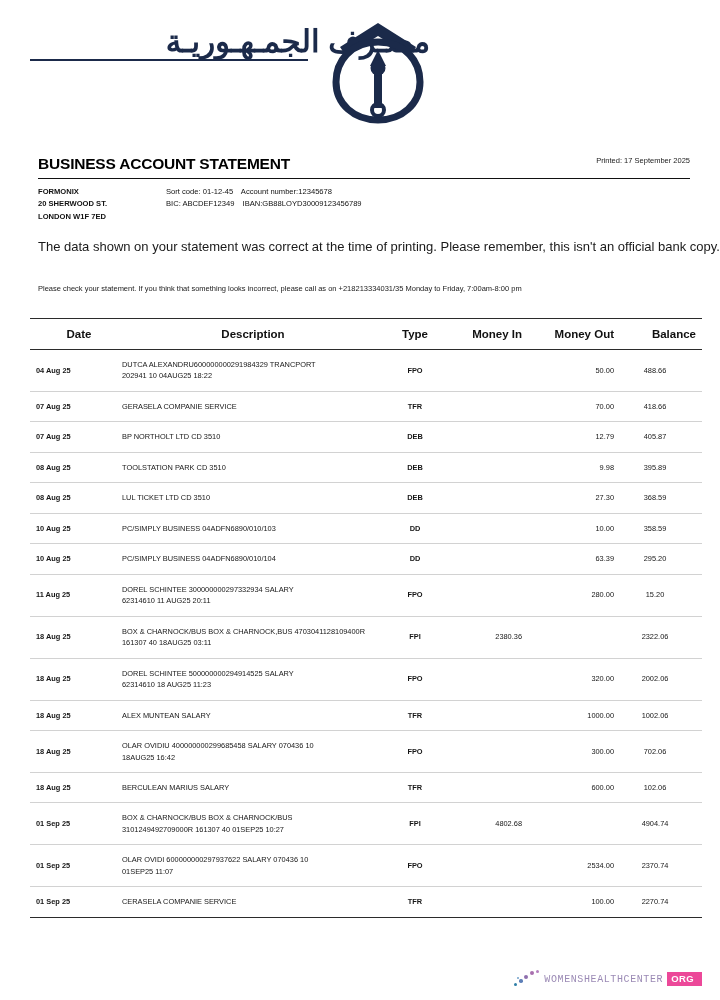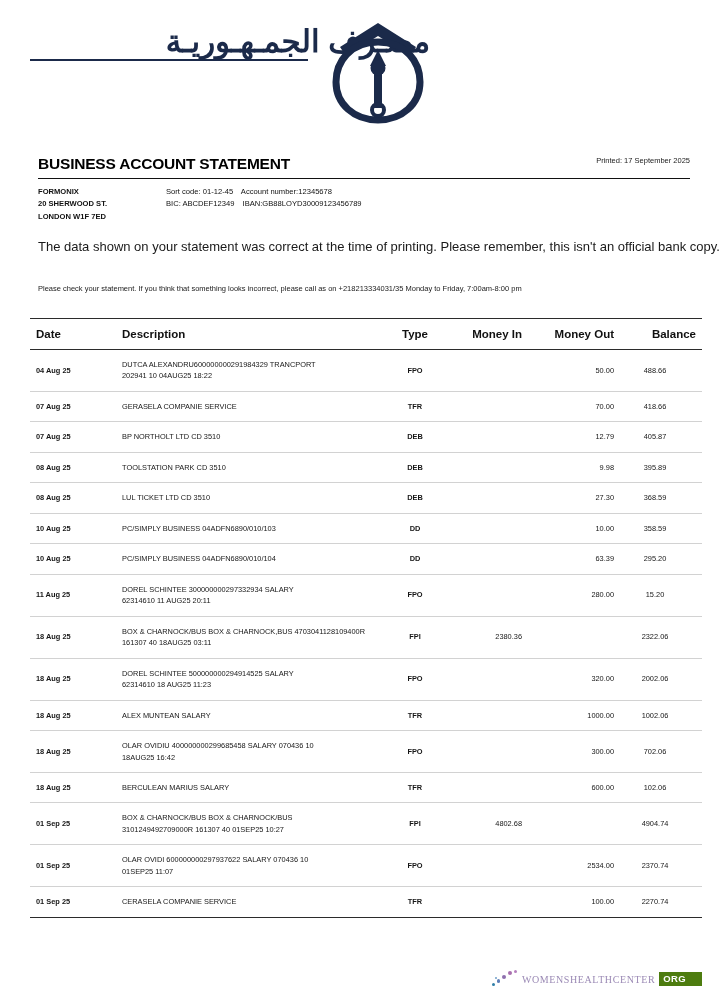--- a/index.html
+++ b/index.html
@@ -134,21 +134,21 @@
     border-collapse: collapse;
     table-layout: fixed;
   }
   .tbl thead th {
     font-size: 11.5px;
     font-weight: bold;
     color: #111;
     padding: 9px 0 9px 0;
     border-top: 1.6px solid #2b2b2b;
     border-bottom: 1.6px solid #2b2b2b;
-    text-align: left;
+    text-align: center;
     vertical-align: middle;
   }
   .tbl tbody td {
     font-size: 7.4px;
     color: #161616;
     padding: 9px 0 9px 0;
     border-bottom: 0.8px solid #d2d2d2;
     vertical-align: middle;
     line-height: 1.55;
   }
@@ -184,28 +184,28 @@
   .fm-dots i {
     position: absolute;
     display: block;
     border-radius: 50%;
     background: #8e6fae;
   }
   .fm-text {
     font-size: 10px;
     letter-spacing: 0.6px;
     color: #9b8ab5;
-    font-family: Liberation Serif, serif;
+    font-family: Liberation Mono, monospace;
   }
   .fm-org {
     font-size: 9.5px;
     letter-spacing: 0.4px;
     color: #ffffff;
-    background: #4d7c0f;
-    padding: 1px 16px 2px 4px;
+    background: #ec4899;
+    padding: 1px 8px 2px 4px;
     font-weight: bold;
   }
 </style>
 </head>
 <body>
 
 <div class="logo-block">
   <div class="logo-arabic">مصـرف الجمـهـوريـة</div>
   <div class="logo-underline"></div>
 

